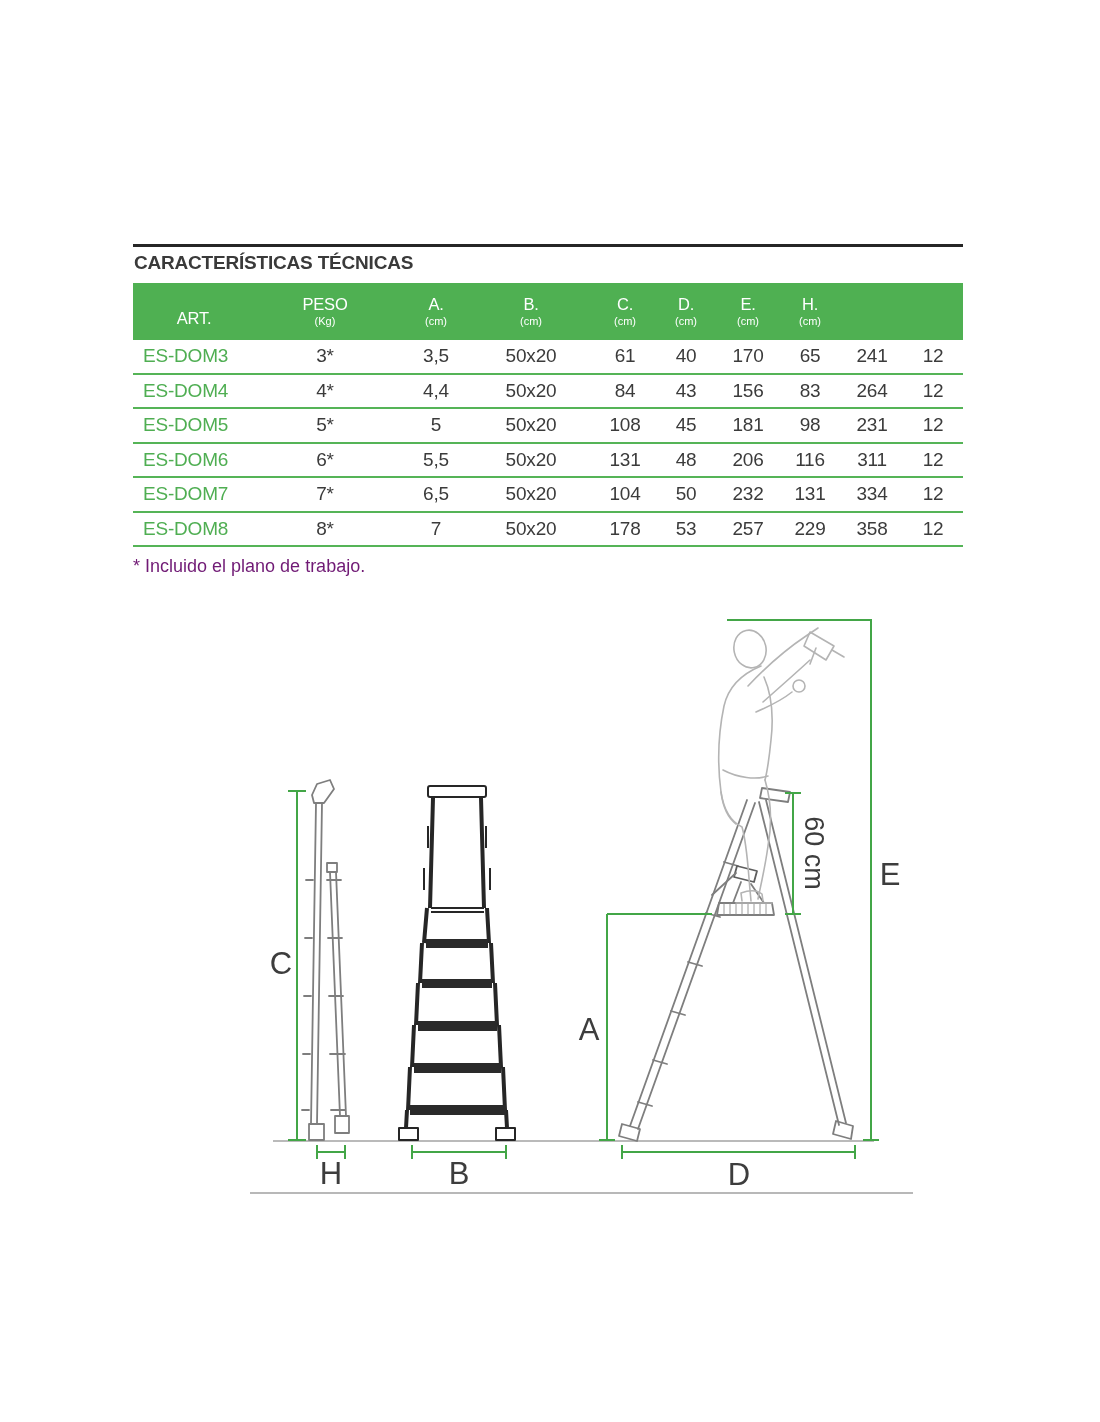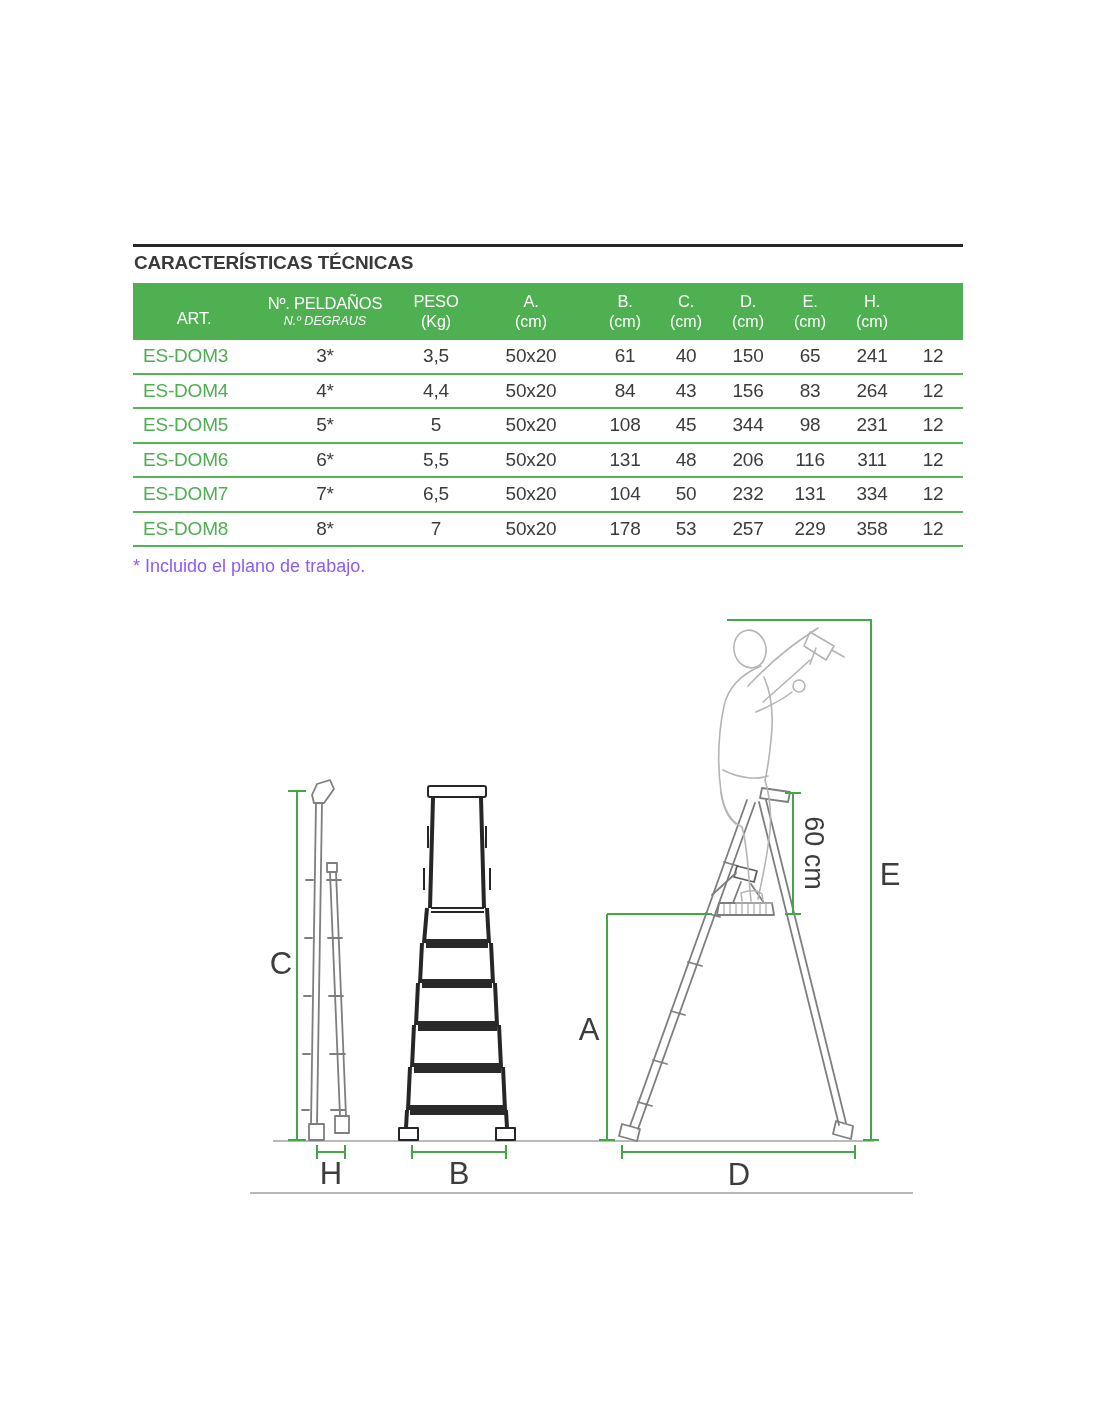--- a/index.html
+++ b/index.html
@@ -8,27 +8,27 @@
   .page { position:relative; width:1100px; height:1422px; background:#fff; }
 
   .topline { position:absolute; left:133px; top:244px; width:830px; height:3px; background:#262626; }
   .doc-title { position:absolute; left:134px; top:252px; font-size:19px; font-weight:700; color:#3a3a3a; letter-spacing:-0.2px; }
 
   .spec-table { position:absolute; left:133px; top:283px; width:830px; }
   .grid { display:grid; grid-template-columns:112px 160px 62px 128px 60px 62px 62px 62px 62px 60px; }
   .thead { background:var(--green,#4fb052); color:#ffffff; height:57px; }
   .th { display:flex; flex-direction:column; align-items:center; justify-content:center; line-height:1.2; text-align:center; }
   .th .l1 { font-size:16.5px; letter-spacing:-0.2px; }
-  .th .l2 { font-size:16px; }
+  .th .l2 { font-size:11px; }
   .th .l2.it { font-style:italic; font-size:12.5px; }
   .th.art { align-items:center; justify-content:center; padding-left:10px; padding-top:14px; }
   .tr { height:34.5px; border-bottom:2px solid var(--sep,#55b457); align-items:center; font-size:19px; color:var(--dark,#3b3b3b); }
   .td { text-align:center; letter-spacing:-0.2px; }
   .td.art { text-align:left; padding-left:10px; color:var(--artgreen,#4fae52); }
-  .footnote { position:absolute; left:133px; top:556px; font-size:18px; color:#8b5cf6; }
+  .footnote { position:absolute; left:133px; top:556px; font-size:18px; color:#701a75; }
 
   svg.diagram { position:absolute; left:0; top:600px; width:1100px; height:640px; }
   svg text { font-family:"Liberation Sans", sans-serif; fill:#3d3d3d; }
   .dim { stroke:var(--dimgreen,#43a647); stroke-width:2; fill:none; }
   .sketch { stroke:#7e7e7e; stroke-width:1.8; fill:none; stroke-linecap:round; stroke-linejoin:round; }
   .bold-sketch { stroke:#262626; fill:none; stroke-linecap:butt; stroke-linejoin:round; }
   .person { stroke:#b4b4b4; stroke-width:1.6; fill:none; stroke-linecap:round; stroke-linejoin:round; }
   .dimlabel { font-size:31px; }
   .dimlabel-small { font-size:27px; }
 </style>
@@ -39,24 +39,20 @@
 
   <div class="topline"></div>
   <div class="doc-title">CARACTERÍSTICAS TÉCNICAS</div>
 
   <div class="spec-table">
     <div class="grid thead">
       <div class="th art">
           <span class="l1">ART.</span>
         </div>
       <div class="th">
-          <span class="l1">Nº. PELDAÑOS</span>
-          <span class="l2 it">N.º DEGRAUS</span>
-        </div>
-      <div class="th">
           <span class="l1">PESO</span>
           <span class="l2">(Kg)</span>
         </div>
       <div class="th">
           <span class="l1">A.</span>
           <span class="l2">(cm)</span>
         </div>
       <div class="th">
           <span class="l1">B.</span>
           <span class="l2">(cm)</span>
@@ -79,21 +75,21 @@
         </div>
     </div>
 
     <div class="grid tr">
       <div class="td art">ES-DOM3</div>
         <div class="td">3*</div>
         <div class="td">3,5</div>
         <div class="td">50x20</div>
         <div class="td">61</div>
         <div class="td">40</div>
-        <div class="td">150</div>
+        <div class="td">170</div>
         <div class="td">65</div>
         <div class="td">241</div>
         <div class="td">12</div>
     </div>
     <div class="grid tr">
       <div class="td art">ES-DOM4</div>
         <div class="td">4*</div>
         <div class="td">4,4</div>
         <div class="td">50x20</div>
         <div class="td">84</div>
@@ -103,21 +99,21 @@
         <div class="td">264</div>
         <div class="td">12</div>
     </div>
     <div class="grid tr">
       <div class="td art">ES-DOM5</div>
         <div class="td">5*</div>
         <div class="td">5</div>
         <div class="td">50x20</div>
         <div class="td">108</div>
         <div class="td">45</div>
-        <div class="td">344</div>
+        <div class="td">181</div>
         <div class="td">98</div>
         <div class="td">231</div>
         <div class="td">12</div>
     </div>
     <div class="grid tr">
       <div class="td art">ES-DOM6</div>
         <div class="td">6*</div>
         <div class="td">5,5</div>
         <div class="td">50x20</div>
         <div class="td">131</div>

